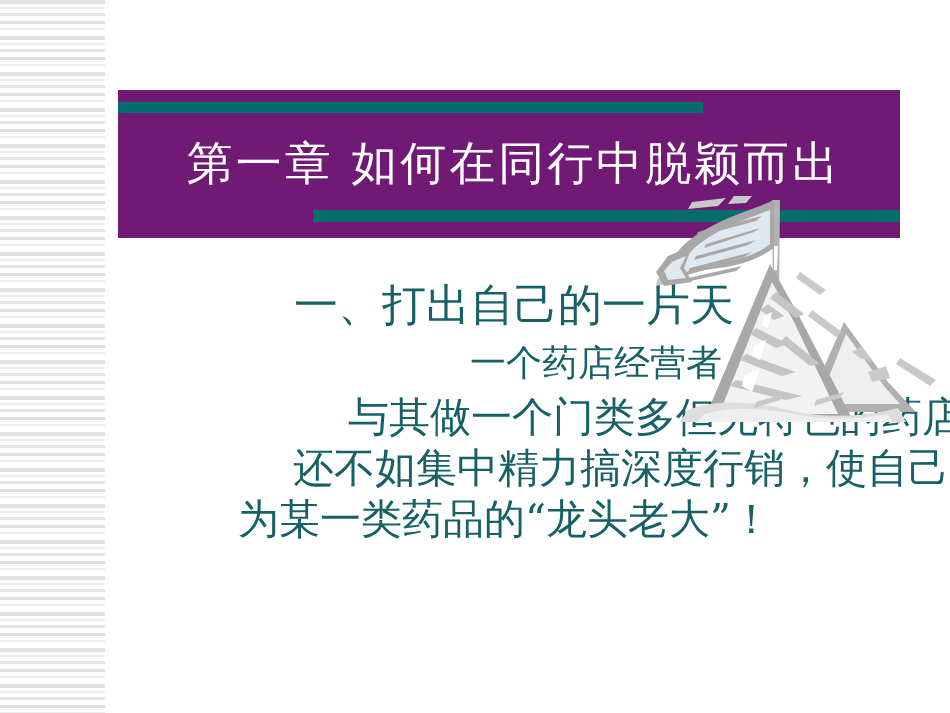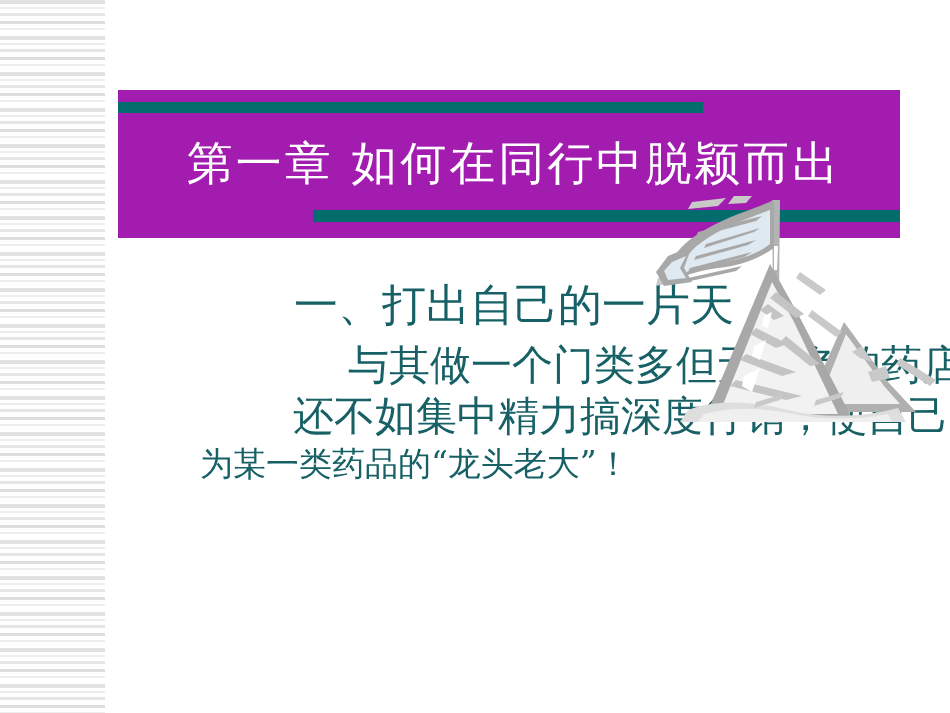--- a/index.html
+++ b/index.html
@@ -42,21 +42,21 @@
     );
   }
 
   
   #banner {
     position: absolute;
     left: 118px;
     top: 90px;
     width: 782px;
     height: 148px;
-    background: #a21caf;
+    background: #701a75;
   }
   #banner-stripe-top {
     position: absolute;
     left: 0px;
     top: 12px;
     width: 585px;
     height: 11px;
     background: #036d6d;
   }
   #banner-stripe-bottom {
@@ -113,22 +113,22 @@
     font-size: 41px;
     margin-left: 230px;
     margin-bottom: 10px;
   }
   .line-4 {
     font-size: 41px;
     margin-left: 175px;
     margin-bottom: 10px;
   }
   .line-5 {
-    font-size: 33px;
-    margin-left: 82px;
+    font-size: 41px;
+    margin-left: 120px;
   }
 
   
   #clipart {
     position: absolute;
     left: 648px;
     top: 196px;
     width: 292px;
     height: 232px;
     pointer-events: none;
@@ -143,20 +143,21 @@
   <div id="sidebar"></div>
 
   <div id="banner">
     <div id="banner-stripe-top"></div>
     <div id="banner-stripe-bottom"></div>
     <div id="banner-title">第一章  如何在同行中脱颖而出</div>
   </div>
 
   <div id="body-text">
     <div class="line line-1">一、打出自己的一片天</div>
+    <div class="line line-2">一个药店经营者</div>
     <div class="line line-3">与其做一个门类多但无特色的药店，</div>
     <div class="line line-4">还不如集中精力搞深度行销，使自己成</div>
     <div class="line line-5">为某一类药品的“龙头老大”！</div>
   </div>
 
   <div id="clipart">
     <svg width="292" height="232" viewBox="0 0 292 232" xmlns="http://www.w3.org/2000/svg">
 
       <path d="M44 6 L78 2 L70 10 L40 13 Z" fill="#c9c9c9"></path>
       <path d="M86 0 L104 0 L98 7 L80 8 Z" fill="#c9c9c9"></path>

